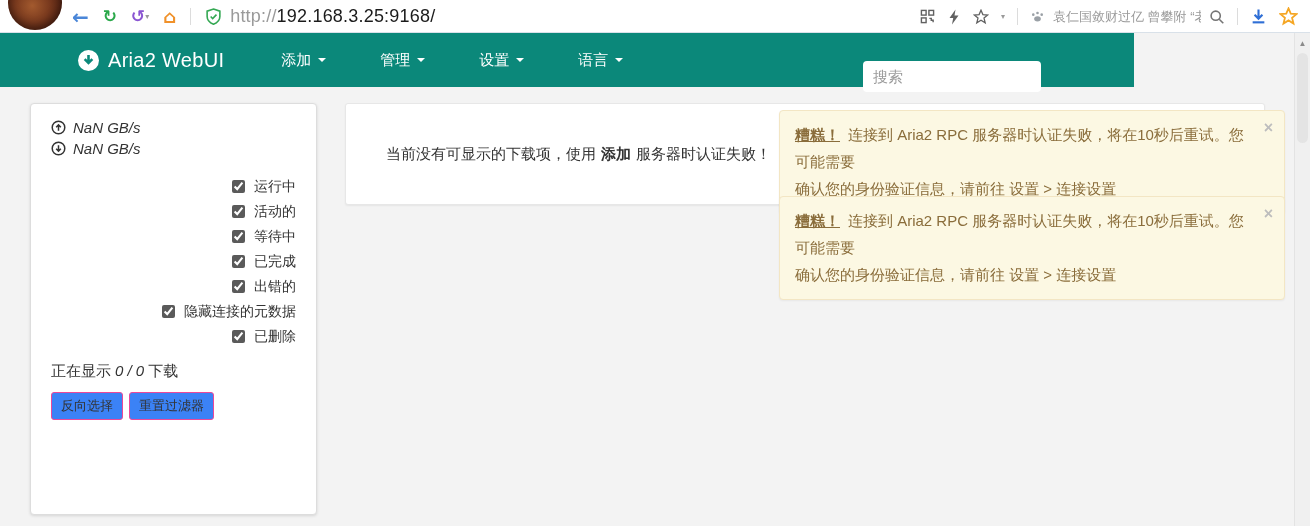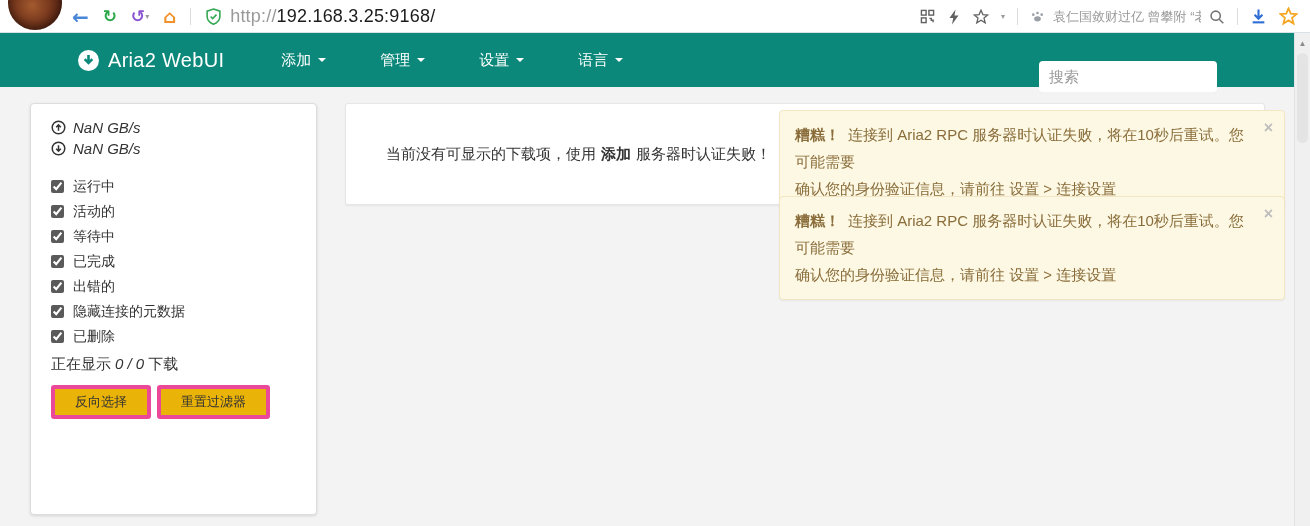--- a/index.html
+++ b/index.html
@@ -32,21 +32,21 @@
   .url-text { font-size:18px; letter-spacing:.2px; white-space:nowrap; }
   .url-scheme { color:#9a9a9a; }
   .url-host { color:#1b1b1b; }
   .tb-right { position:absolute; right:12px; top:0; height:33px; display:flex; align-items:center; gap:12px; }
   .hot-search { display:flex; align-items:center; gap:8px; }
   .hot-text { font-size:13px; color:#9a9a9a; white-space:nowrap; max-width:148px; overflow:hidden; }
   .small-caret { color:#9a9a9a; font-size:8px; }
 
   
   .navbar {
-    position:absolute; left:0; top:33px; width:1310px; height:54px;
+    position:absolute; left:0; top:33px; width:1134px; height:54px;
     background:#0b887a; display:flex; align-items:center; z-index:5;
   }
   .brand { display:flex; align-items:center; gap:9px; margin-left:78px; cursor:pointer; }
   .brand-text { color:#fff; font-size:20px; letter-spacing:.3px; }
   .nav-menu { display:flex; align-items:center; margin-left:30px; }
   .nav-item {
     color:#fff; font-size:15px; padding:10px 18px; margin:0 9px;
     display:flex; align-items:center; gap:7px; cursor:pointer; white-space:nowrap;
   }
   .nav-caret {
@@ -70,29 +70,29 @@
 
   
   .sidebar {
     position:absolute; left:30px; top:103px; width:287px; height:412px;
     background:#fff; border:1px solid #ddd; border-radius:4px;
     box-shadow:0 1px 3px rgba(0,0,0,.12); padding:13px 20px; z-index:4;
   }
   .speed-row { display:flex; align-items:center; gap:7px; height:21px; font-size:15px; color:#333;font-style:italic; }
   .filter-title { color:#9e9e9e; font-size:14px; margin-top:25px; }
   .filter-list { margin-top:15px; }
-  .filter-row { display:flex; align-items:center; gap:9px; height:25px; cursor:pointer; }
+  .filter-row { display:flex; align-items:center; gap:9px; height:25px; cursor:pointer;justify-content:flex-end; }
   .filter-row input { width:13px; height:13px; accent-color:#5a5a5a; cursor:pointer; }
   .filter-label { font-size:14px; color:#333; }
-  .showing { margin-top:6px; font-size:15px; color:#333; }
+  .showing { margin-top:13px; font-size:15px; color:#333; }
   .showing i { margin:0 4px; }
   .btn-row { margin-top:11px; display:flex; gap:6px; }
   .btn {
-    background:#eab308; border:4px solid #ec4899; border-radius:3px;
-    font-size:13px; color:#333; padding:4px 20px; cursor:pointer;
+    background:#3b82f6; border:1px solid #ec4899; border-radius:3px;
+    font-size:13px; color:#333; padding:4px 9px; cursor:pointer;
     font-family:"Liberation Sans","DejaVu Sans",sans-serif;
   }
 
   
   .main-card {
     position:absolute; left:345px; top:103px; width:920px; height:102px;
     background:#fff; border:1px solid #e7e7e7; border-radius:3px;
     box-shadow:0 1px 2px rgba(0,0,0,.06);
     display:flex; align-items:center; padding-left:40px; font-size:15px; color:#333; z-index:3;
   }
@@ -101,21 +101,21 @@
   
   .alert {
     position:absolute; left:779px; width:506px;
     background:#fcf8e3; border:1px solid #f3e6c4; border-radius:4px;
     color:#8a6d3b; font-size:15px; line-height:27px;
     padding:10px 34px 11px 15px; z-index:10;
     box-shadow:0 1px 2px rgba(0,0,0,.05);
   }
   .alert-1 { top:110px; }
   .alert-2 { top:196px; }
-  .alert b { margin-right:8px; }
+  .alert b { margin-right:8px;text-decoration:underline; }
   .alert-close {
     position:absolute; right:11px; top:9px; color:#bdbdbd; font-size:16px;
     font-weight:bold; cursor:pointer; line-height:16px;
   }
 
   svg { display:block; }
 </style>
 </head>
 <body>
 

